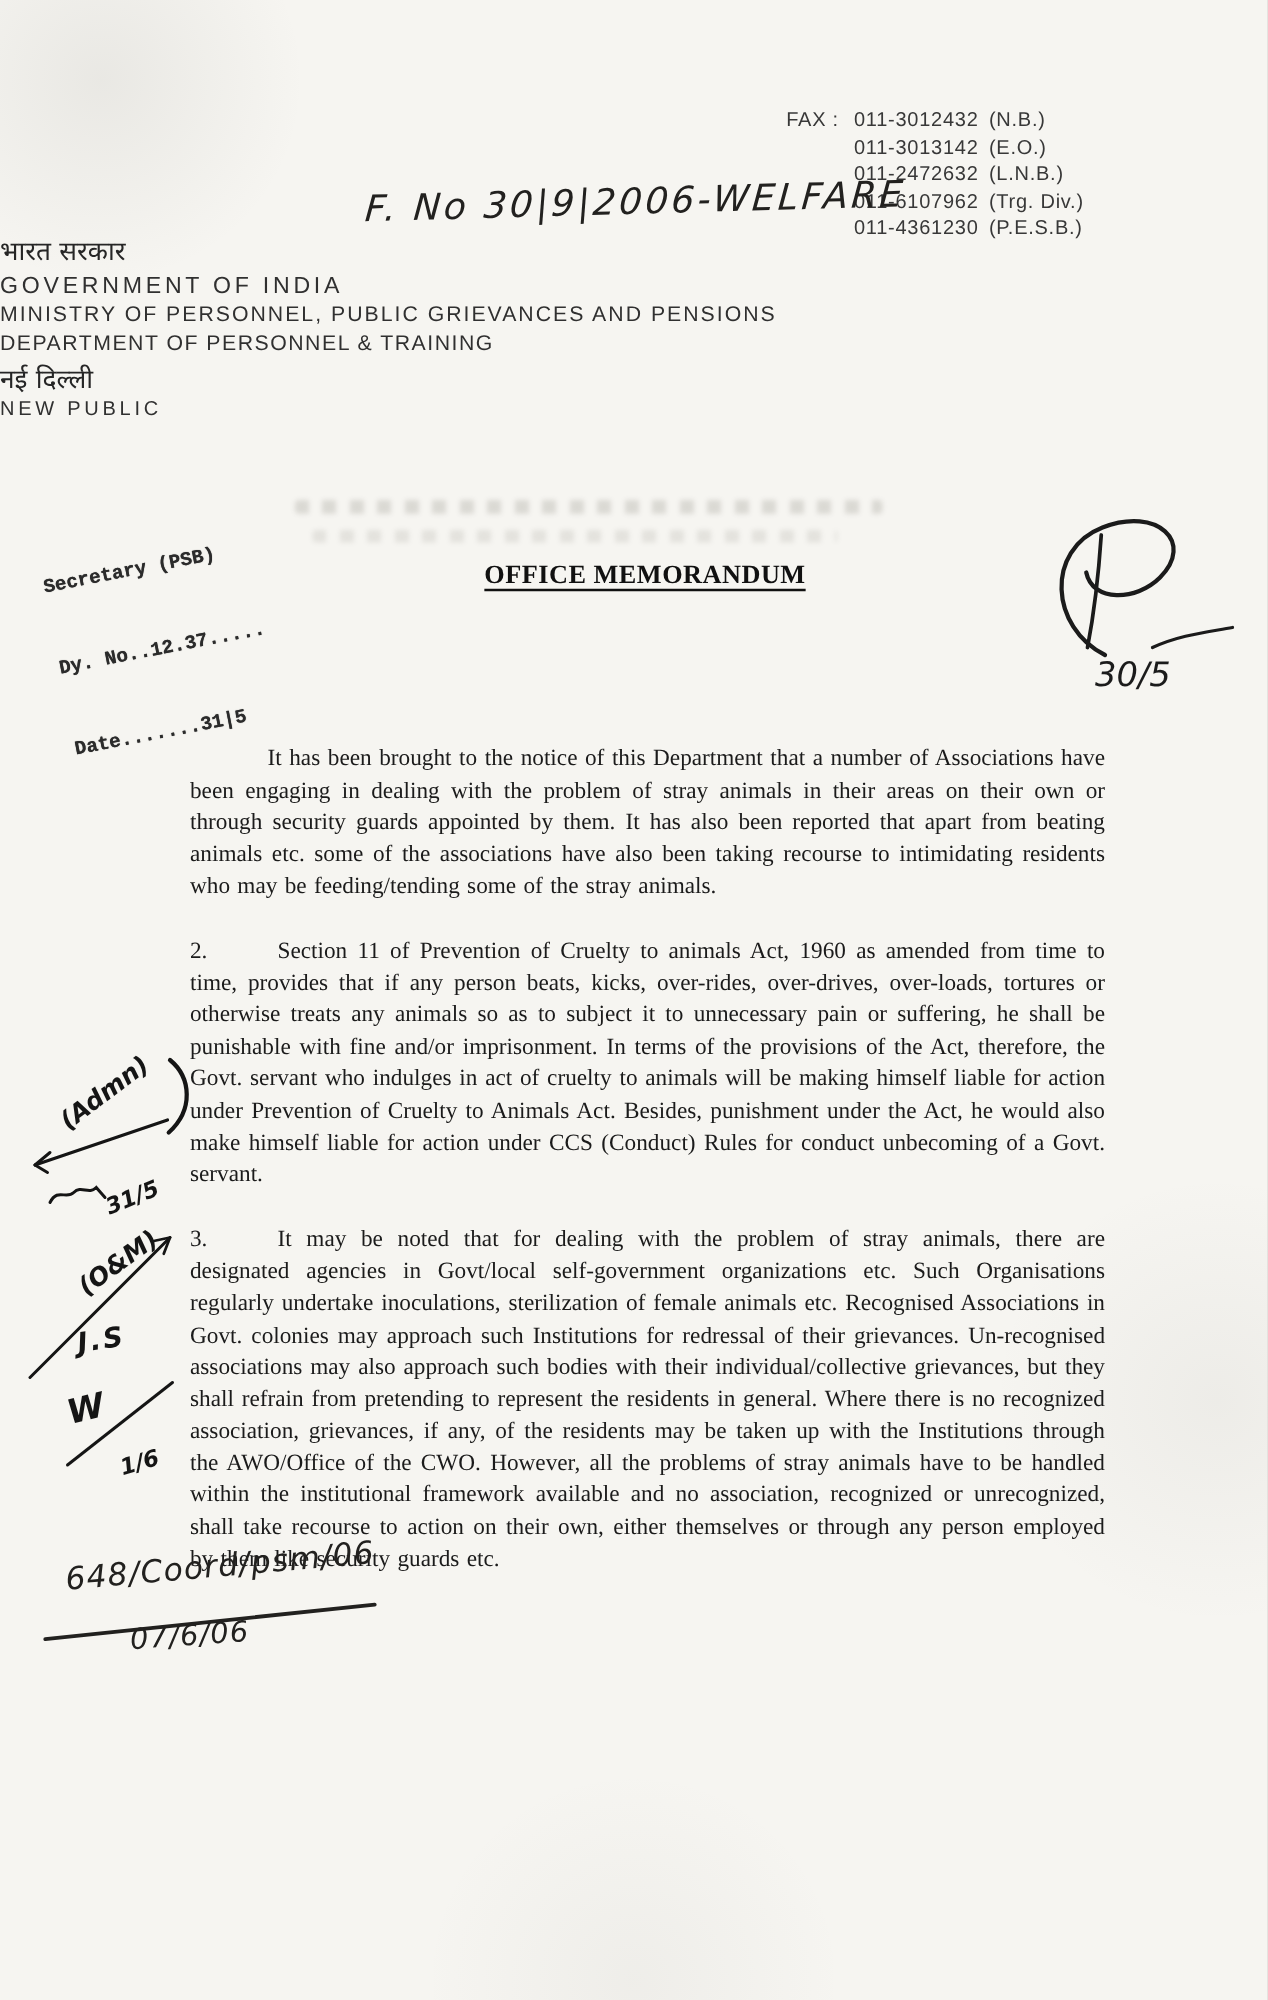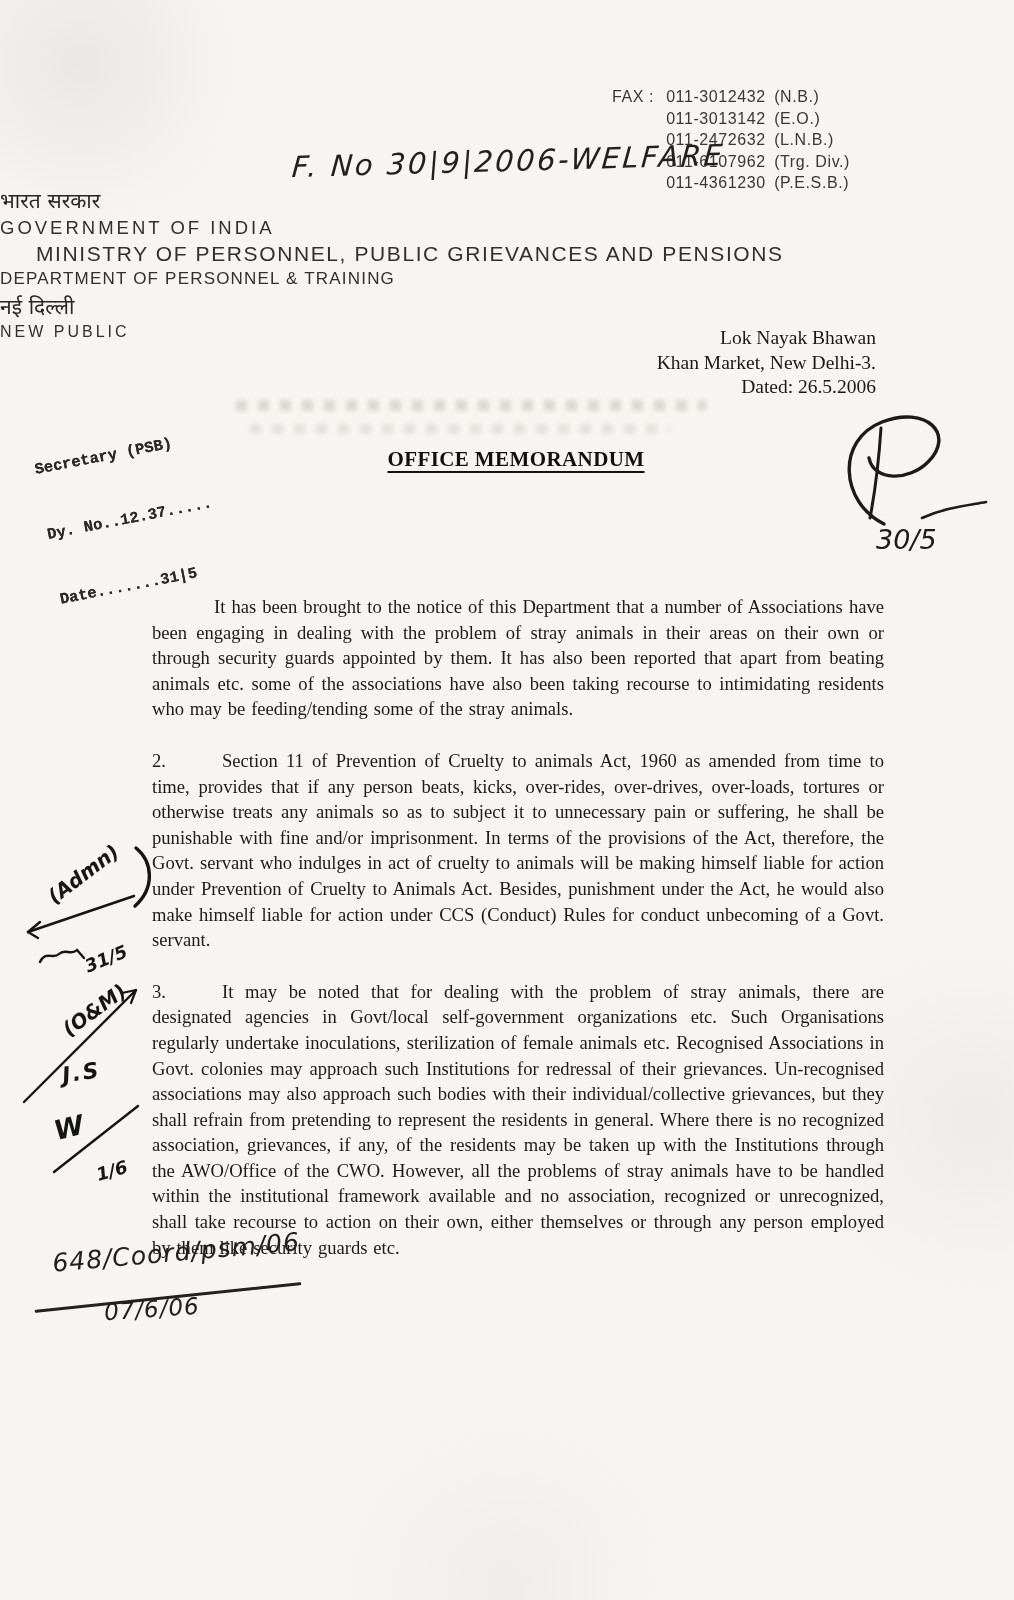--- a/index.html
+++ b/index.html
@@ -7,36 +7,36 @@
     position:relative; width:1014px; height:1600px; margin:0 auto;
     background:#f6f5f1;
     background-image:
       radial-gradient(circle at 8% 4%, rgba(120,118,110,.10), transparent 9%),
       radial-gradient(circle at 96% 70%, rgba(120,118,110,.07), transparent 12%),
       radial-gradient(circle at 50% 99%, rgba(120,118,110,.06), transparent 10%);
     font-family:"Liberation Serif", serif;
     color:#1c1c1c; overflow:hidden;
   }
   
-  .fax{position:absolute; top:86px; left:612px; display:flex;
+  .fax{position:absolute; top:86px; left:629px; display:flex;
        font-family:"Liberation Sans", sans-serif; font-size:16px; color:#383838;
        letter-spacing:.6px; line-height:21.5px;}
   .fax-label{white-space:pre; margin-right:12px;}
   .fax-line .num{display:inline-block; min-width:108px;}
   
   .hand{font-family:"DejaVu Sans", sans-serif; font-style:italic; color:#22211f;}
   .fno{position:absolute; left:292px; top:144px; font-size:29px; letter-spacing:2.5px;
        transform:rotate(-1.6deg) skewX(-6deg); font-weight:500;}
   
   .lh{position:absolute; top:186px; left:0; width:982px; text-align:left;}
   .lh div{margin:0 0 3px;}
   .hi{font-family:"DejaVu Sans", sans-serif; font-size:21px; color:#262626;}
   .en{font-family:"Liberation Sans", sans-serif; color:#303030;}
   .en-govt{font-size:18.5px; letter-spacing:3px;}
-  .en-min{font-size:21px; letter-spacing:1.6px;padding-left:36px;}
+  .en-min{font-size:17px; letter-spacing:1.6px;}
   .en-dept{font-size:17px; letter-spacing:1.2px;}
   .en-city{font-size:16px; letter-spacing:3px;}
   .hi-city{font-size:21px;}
   
   .addr{position:absolute; top:326px; right:138px; text-align:right;
         font-size:19.5px; line-height:24.5px; color:#191919;}
   
   .stamp{position:absolute; left:46px; top:398px; transform:rotate(-11deg);
          font-family:"Liberation Mono", monospace; font-weight:700; font-size:15.5px;
          line-height:22px; color:#2b2b2b; text-shadow:0 0 .6px #2b2b2b; white-space:pre;}
@@ -95,25 +95,20 @@
 
   <div class="lh">
     <div class="hi">भारत सरकार</div>
     <div class="en en-govt">GOVERNMENT OF INDIA</div>
     <div class="en en-min">MINISTRY OF PERSONNEL, PUBLIC GRIEVANCES AND PENSIONS</div>
     <div class="en en-dept">DEPARTMENT OF PERSONNEL &amp; TRAINING</div>
     <div class="hi hi-city">नई दिल्ली</div>
     <div class="en en-city">NEW PUBLIC</div>
   </div>
 
-  <div class="addr">
-    <div>Lok Nayak Bhawan</div>
-    <div>Khan Market, New Delhi-3.</div>
-    <div>Dated: 26.5.2006</div>
-  </div>
 
   <div class="stamp">
     <div>Secretary (PSB)</div>
     <div>Dy. No..12.37.....</div>
     <div>Date.......31|5</div>
   </div>
 
   <div class="bleed bleed1"></div>
   <div class="bleed bleed2"></div>
 

